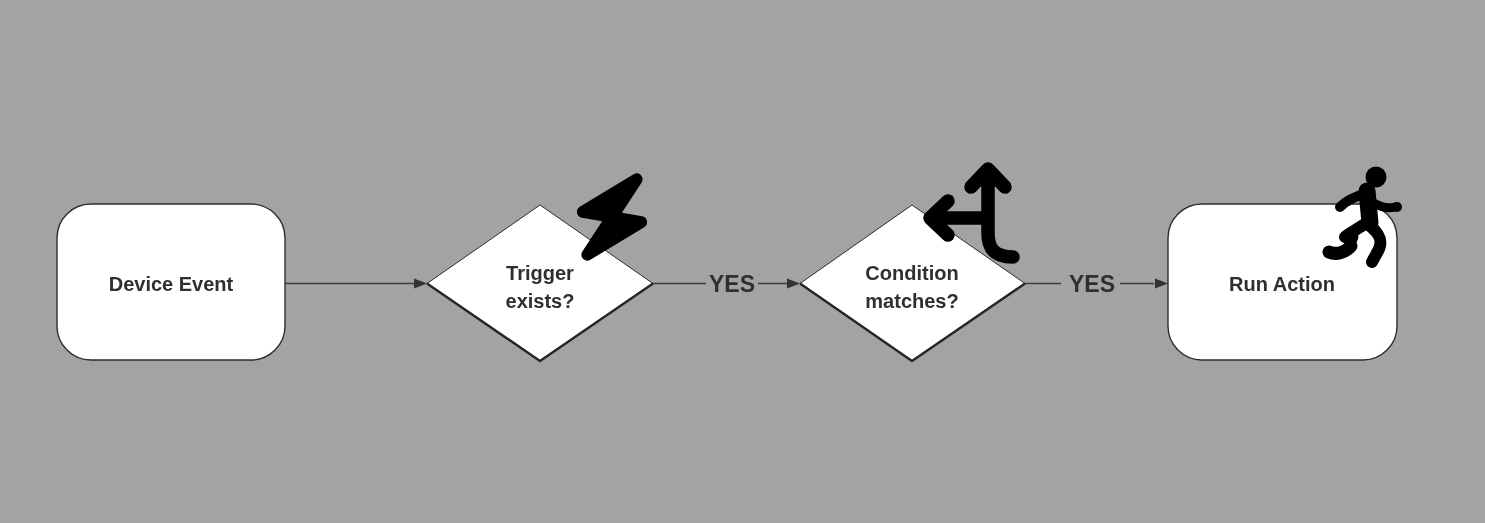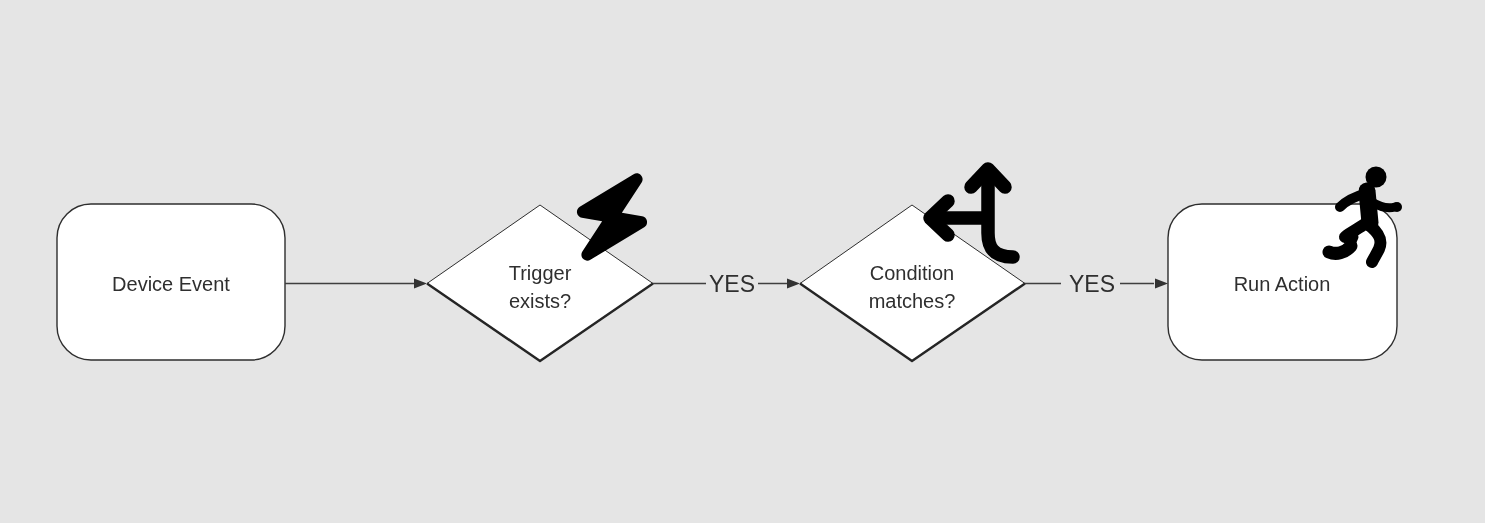--- a/index.html
+++ b/index.html
@@ -4,22 +4,23 @@
 <style>
   html, body {
     margin: 0;
     padding: 0;
     background: #ffffff;
   }
   .canvas {
     position: relative;
     width: 1485px;
     height: 523px;
-    background: #e5e5e5;
+    background: #a3a3a3;
     overflow: hidden;
+    font-weight: bold;
   }
   svg {
     display: block;
   }
   .node-fill {
     fill: #ffffff;
     stroke: #2e2e2e;
     stroke-width: 1.4;
   }
   .diamond-top {

